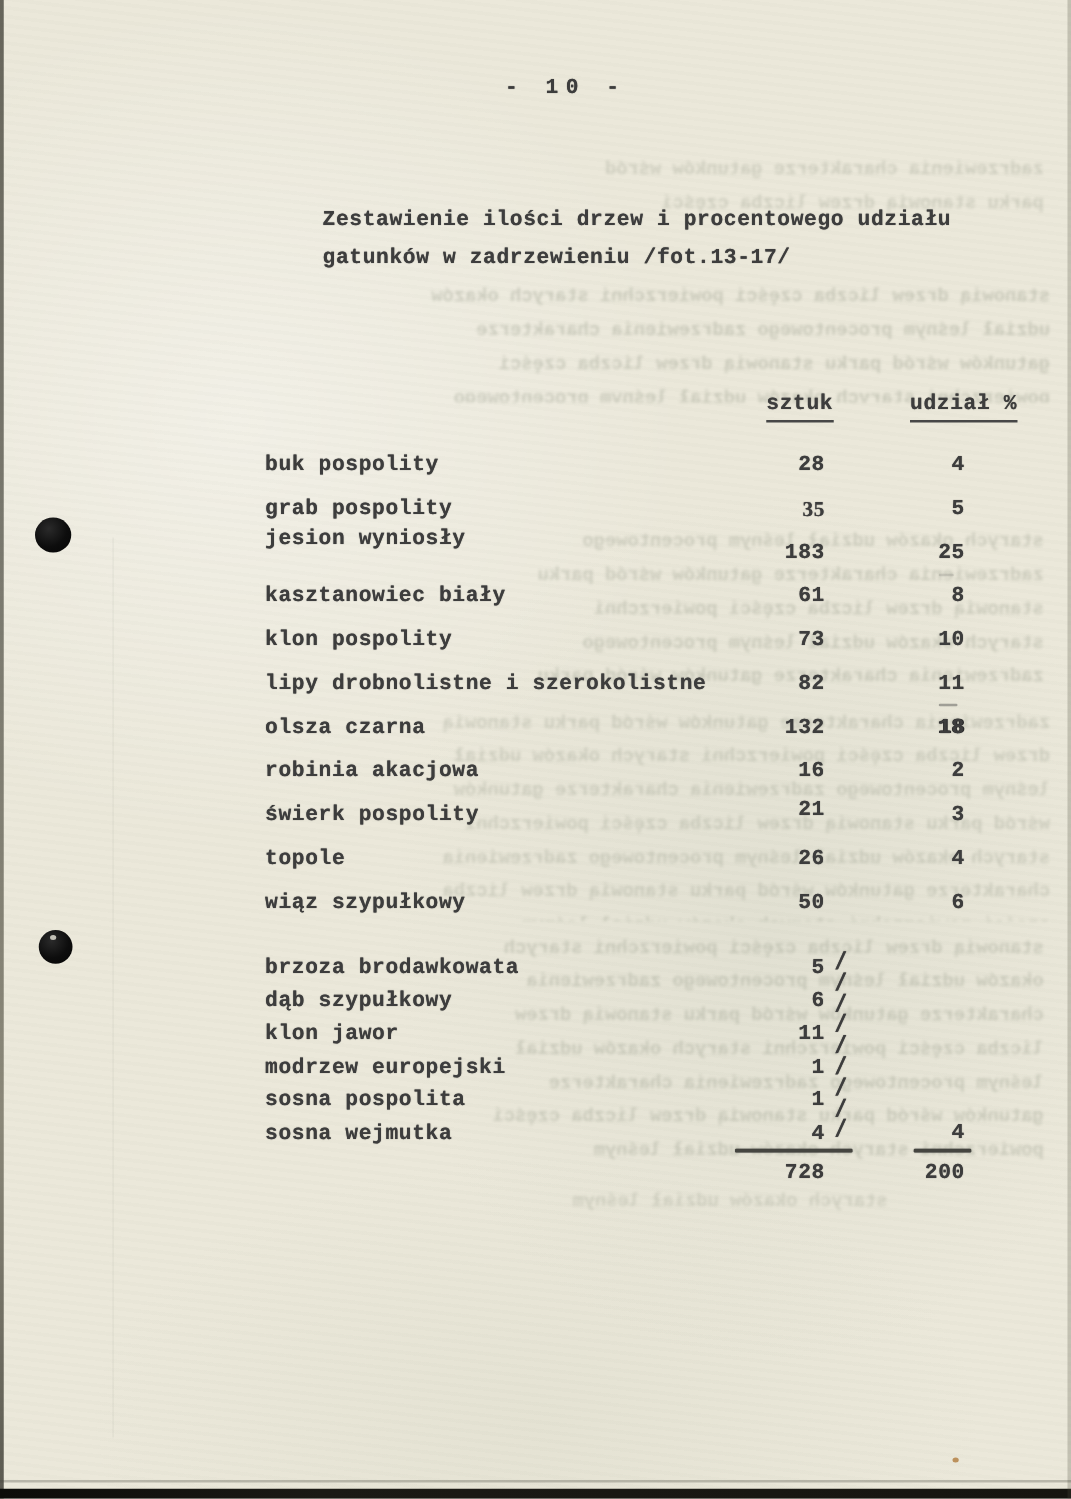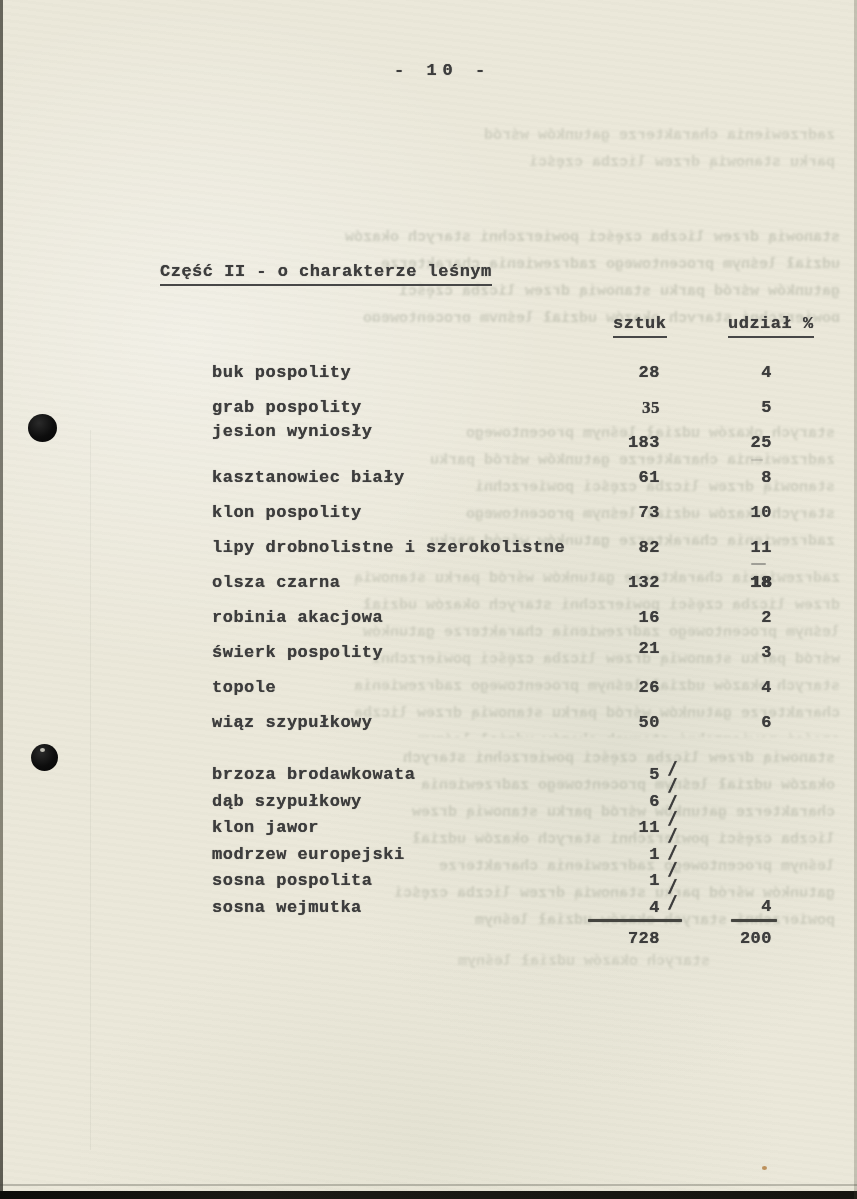--- a/index.html
+++ b/index.html
@@ -56,24 +56,25 @@
       <div class="ghost" style="left: 440px; top: 122px; width: 395px; height: 48px; opacity: 0.22; font-size: 15px; line-height: 27px;">zadrzewienia charakterze gatunków wśród parku stanowią drzew liczba części powierzchni starych okazów udział leśnym procentowego zadrzewienia charakterze gatunków wśród parku stanowią drzew liczba części powierzchni starych okazów udział leśnym procentowego zadrzewienia charakterze gatunków wśród parku stanowią drzew liczba części powierzchni starych okazów udział leśnym procentowego zadrzewienia charakterze gatunków wśród parku stanowią drzew liczba części powierzchni starych okazów udział leśnym procentowego zadrzewienia charakterze gatunków wśród parku stanowią drzew liczba części powierzchni starych okazów udział leśnym procentowego zadrzewienia charakterze gatunków wśród parku stanowią drzew liczba części powierzchni starych okazów udział leśnym procentowego zadrzewienia charakterze gatunków wśród parku stanowią drzew liczba części powierzchni starych okazów udział leśnym procentowego zadrzewienia charakterze gatunków wśród parku stanowią drzew liczba części powierzchni starych okazów udział leśnym procentowego zadrzewienia charakterze gatunków wśród parku stanowią drzew liczba części powierzchni starych okazów udział leśnym procentowego zadrzewienia </div>
       <div class="ghost" style="left: 300px; top: 224px; width: 540px; height: 98px; opacity: 0.26; font-size: 15px; line-height: 27px;">stanowią drzew liczba części powierzchni starych okazów udział leśnym procentowego zadrzewienia charakterze gatunków wśród parku stanowią drzew liczba części powierzchni starych okazów udział leśnym procentowego zadrzewienia charakterze gatunków wśród parku stanowią drzew liczba części powierzchni starych okazów udział leśnym procentowego zadrzewienia charakterze gatunków wśród parku stanowią drzew liczba części powierzchni starych okazów udział leśnym procentowego zadrzewienia charakterze gatunków wśród parku stanowią drzew liczba części powierzchni starych okazów udział leśnym procentowego zadrzewienia charakterze gatunków wśród parku stanowią drzew liczba części powierzchni starych okazów udział leśnym procentowego zadrzewienia charakterze gatunków wśród parku stanowią drzew liczba części powierzchni starych okazów udział leśnym procentowego zadrzewienia charakterze gatunków wśród parku stanowią drzew liczba części powierzchni starych okazów udział leśnym procentowego zadrzewienia charakterze gatunków wśród parku stanowią drzew liczba części powierzchni starych okazów udział leśnym procentowego zadrzewienia charakterze gatunków wśród parku stanowią drzew liczba części powierzchni starych okazów udział leśnym procentowego zadrzewienia charakterze gatunków wśród parku stanowią drzew liczba części powierzchni starych okazów udział leśnym procentowego zadrzewienia charakterze gatunków wśród parku stanowią drzew liczba części powierzchni starych okazów udział leśnym procentowego zadrzewienia charakterze gatunków wśród parku stanowią drzew liczba części powierzchni starych okazów udział leśnym procentowego zadrzewienia charakterze gatunków wśród parku stanowią drzew liczba części powierzchni starych okazów udział leśnym procentowego zadrzewienia charakterze gatunków wśród parku stanowią drzew liczba części powierzchni starych okazów udział leśnym procentowego zadrzewienia charakterze gatunków wśród parku stanowią drzew liczba części powierzchni starych okazów udział leśnym procentowego zadrzewienia charakterze gatunków wśród parku stanowią drzew liczba części powierzchni starych okazów udział leśnym procentowego zadrzewienia charakterze gatunków wśród parku stanowią drzew liczba części powierzchni starych okazów udział leśnym procentowego zadrzewienia charakterze gatunków wśród parku stanowią drzew liczba części powierzchni starych okazów udział leśnym procentowego zadrzewienia charakterze gatunków wśród parku stanowią drzew liczba części powierzchni starych okazów udział leśnym procentowego zadrzewienia charakterze gatunków wśród parku stanowią drzew liczba części powierzchni starych okazów udział leśnym procentowego zadrzewienia charakterze gatunków wśród parku stanowią drzew liczba części powierzchni starych okazów udział leśnym procentowego zadrzewienia charakterze gatunków wśród parku stanowią drzew liczba części powierzchni starych okazów udział leśnym procentowego zadrzewienia charakterze gatunków wśród parku stanowią drzew liczba części powierzchni starych okazów udział leśnym procentowego zadrzewienia charakterze gatunków wśród parku stanowią drzew liczba części powierzchni starych okazów udział leśnym procentowego zadrzewienia charakterze gatunków wśród parku stanowią drzew liczba </div>
       <div class="ghost" style="left: 425px; top: 420px; width: 410px; height: 140px; opacity: 0.24; font-size: 15px; line-height: 27px;">starych okazów udział leśnym procentowego zadrzewienia charakterze gatunków wśród parku stanowią drzew liczba części powierzchni starych okazów udział leśnym procentowego zadrzewienia charakterze gatunków wśród parku stanowią drzew liczba części powierzchni starych okazów udział leśnym procentowego zadrzewienia charakterze gatunków wśród parku stanowią drzew liczba części powierzchni starych okazów udział leśnym procentowego zadrzewienia charakterze gatunków wśród parku stanowią drzew liczba części powierzchni starych okazów udział leśnym procentowego zadrzewienia charakterze gatunków wśród parku stanowią drzew liczba części powierzchni starych okazów udział leśnym procentowego zadrzewienia charakterze gatunków wśród parku stanowią drzew liczba części powierzchni starych okazów udział leśnym procentowego zadrzewienia charakterze gatunków wśród parku stanowią drzew liczba części powierzchni starych okazów udział leśnym procentowego zadrzewienia charakterze gatunków wśród parku stanowią drzew liczba części powierzchni starych okazów udział leśnym procentowego zadrzewienia charakterze gatunków wśród parku stanowią drzew liczba części powierzchni starych okazów udział leśnym procentowego zadrzewienia charakterze gatunków wśród parku stanowią drzew liczba części powierzchni starych okazów udział leśnym procentowego zadrzewienia charakterze gatunków wśród parku stanowią drzew liczba części powierzchni starych okazów udział leśnym procentowego zadrzewienia charakterze gatunków wśród parku stanowią drzew liczba części powierzchni starych okazów udział leśnym procentowego zadrzewienia charakterze gatunków wśród parku stanowią drzew liczba części powierzchni starych okazów udział leśnym procentowego zadrzewienia charakterze gatunków wśród parku stanowią drzew liczba części powierzchni starych okazów udział leśnym procentowego zadrzewienia charakterze gatunków wśród parku stanowią drzew liczba części powierzchni starych okazów udział leśnym procentowego zadrzewienia charakterze gatunków wśród parku stanowią drzew liczba części powierzchni starych okazów udział leśnym procentowego zadrzewienia charakterze gatunków wśród parku stanowią drzew liczba części powierzchni starych okazów udział leśnym procentowego zadrzewienia charakterze gatunków wśród parku stanowią drzew liczba części powierzchni starych okazów udział leśnym procentowego zadrzewienia charakterze gatunków wśród parku stanowią drzew liczba części powierzchni starych okazów udział leśnym procentowego zadrzewienia charakterze gatunków wśród parku stanowią drzew liczba części powierzchni starych okazów udział leśnym procentowego zadrzewienia charakterze gatunków wśród parku stanowią drzew liczba części powierzchni starych okazów udział leśnym procentowego zadrzewienia charakterze gatunków wśród parku stanowią drzew liczba części powierzchni starych okazów udział leśnym procentowego zadrzewienia charakterze gatunków wśród parku stanowią drzew liczba części powierzchni starych okazów udział leśnym procentowego zadrzewienia charakterze gatunków wśród parku stanowią drzew liczba części powierzchni starych okazów udział leśnym procentowego zadrzewienia charakterze gatunków wśród parku stanowią drzew liczba części powierzchni starych okazów udział leśnym procentowego zadrzewienia charakterze gatunków wśród parku stanowią drzew liczba części powierzchni starych okazów udział leśnym procentowego zadrzewienia charakterze gatunków wśród parku stanowią drzew liczba części powierzchni starych okazów udział leśnym procentowego </div>
       <div class="ghost" style="left: 320px; top: 565px; width: 520px; height: 172px; opacity: 0.22; font-size: 15px; line-height: 27px;">zadrzewienia charakterze gatunków wśród parku stanowią drzew liczba części powierzchni starych okazów udział leśnym procentowego zadrzewienia charakterze gatunków wśród parku stanowią drzew liczba części powierzchni starych okazów udział leśnym procentowego zadrzewienia charakterze gatunków wśród parku stanowią drzew liczba części powierzchni starych okazów udział leśnym procentowego zadrzewienia charakterze gatunków wśród parku stanowią drzew liczba części powierzchni starych okazów udział leśnym procentowego zadrzewienia charakterze gatunków wśród parku stanowią drzew liczba części powierzchni starych okazów udział leśnym procentowego zadrzewienia charakterze gatunków wśród parku stanowią drzew liczba części powierzchni starych okazów udział leśnym procentowego zadrzewienia charakterze gatunków wśród parku stanowią drzew liczba części powierzchni starych okazów udział leśnym procentowego zadrzewienia charakterze gatunków wśród parku stanowią drzew liczba części powierzchni starych okazów udział leśnym procentowego zadrzewienia charakterze gatunków wśród parku stanowią drzew liczba części powierzchni starych okazów udział leśnym procentowego zadrzewienia charakterze gatunków wśród parku stanowią drzew liczba części powierzchni starych okazów udział leśnym procentowego zadrzewienia charakterze gatunków wśród parku stanowią drzew liczba części powierzchni starych okazów udział leśnym procentowego zadrzewienia charakterze gatunków wśród parku stanowią drzew liczba części powierzchni starych okazów udział leśnym procentowego zadrzewienia charakterze gatunków wśród parku stanowią drzew liczba części powierzchni starych okazów udział leśnym procentowego zadrzewienia charakterze gatunków wśród parku stanowią drzew liczba części powierzchni starych okazów udział leśnym procentowego zadrzewienia charakterze gatunków wśród parku stanowią drzew liczba części powierzchni starych okazów udział leśnym procentowego zadrzewienia charakterze gatunków wśród parku stanowią drzew liczba części powierzchni starych okazów udział leśnym procentowego zadrzewienia charakterze gatunków wśród parku stanowią drzew liczba części powierzchni starych okazów udział leśnym procentowego zadrzewienia charakterze gatunków wśród parku stanowią drzew liczba części powierzchni starych okazów udział leśnym procentowego zadrzewienia charakterze gatunków wśród parku stanowią drzew liczba części powierzchni starych okazów udział leśnym procentowego zadrzewienia charakterze gatunków wśród parku stanowią drzew liczba części powierzchni starych okazów udział leśnym procentowego zadrzewienia charakterze gatunków wśród parku stanowią drzew liczba części powierzchni starych okazów udział leśnym procentowego zadrzewienia charakterze gatunków wśród parku stanowią drzew liczba części powierzchni starych okazów udział leśnym procentowego zadrzewienia charakterze gatunków wśród parku stanowią drzew liczba części powierzchni starych okazów udział leśnym procentowego zadrzewienia charakterze gatunków wśród parku stanowią drzew liczba części powierzchni starych okazów udział leśnym procentowego zadrzewienia charakterze gatunków wśród parku stanowią drzew liczba części powierzchni starych okazów udział leśnym procentowego zadrzewienia charakterze gatunków wśród parku stanowią drzew liczba części powierzchni starych okazów udział leśnym procentowego zadrzewienia charakterze gatunków wśród parku stanowią drzew liczba części powierzchni starych okazów udział leśnym procentowego zadrzewienia charakterze gatunków wśród parku stanowią drzew liczba części powierzchni starych okazów udział leśnym procentowego zadrzewienia charakterze gatunków wśród parku stanowią drzew liczba części powierzchni starych okazów udział leśnym procentowego zadrzewienia charakterze gatunków wśród parku stanowią drzew liczba części powierzchni starych okazów udział leśnym procentowego zadrzewienia charakterze gatunków wśród parku stanowią drzew liczba części powierzchni starych okazów udział leśnym procentowego zadrzewienia charakterze gatunków wśród parku stanowią drzew liczba części powierzchni starych okazów udział leśnym procentowego zadrzewienia charakterze gatunków wśród parku stanowią drzew liczba części powierzchni starych okazów udział leśnym procentowego zadrzewienia charakterze gatunków wśród parku stanowią drzew liczba części powierzchni starych okazów udział leśnym procentowego zadrzewienia charakterze gatunków wśród parku stanowią drzew liczba części powierzchni starych okazów udział leśnym procentowego zadrzewienia charakterze gatunków wśród parku stanowią drzew liczba części powierzchni starych okazów udział leśnym procentowego zadrzewienia charakterze gatunków wśród parku stanowią drzew liczba części powierzchni starych okazów udział leśnym procentowego zadrzewienia charakterze gatunków wśród parku stanowią drzew liczba części powierzchni starych okazów udział leśnym procentowego zadrzewienia charakterze gatunków wśród parku stanowią drzew liczba części powierzchni starych okazów udział leśnym procentowego zadrzewienia charakterze gatunków wśród parku stanowią drzew liczba części powierzchni starych okazów udział leśnym procentowego zadrzewienia charakterze gatunków wśród parku stanowią drzew liczba części powierzchni starych okazów udział leśnym procentowego zadrzewienia charakterze gatunków wśród parku stanowią drzew liczba części powierzchni starych okazów udział leśnym procentowego zadrzewienia charakterze gatunków wśród parku stanowią drzew liczba części </div>
       <div class="ghost" style="left: 385px; top: 745px; width: 450px; height: 192px; opacity: 0.24; font-size: 15px; line-height: 27px;">stanowią drzew liczba części powierzchni starych okazów udział leśnym procentowego zadrzewienia charakterze gatunków wśród parku stanowią drzew liczba części powierzchni starych okazów udział leśnym procentowego zadrzewienia charakterze gatunków wśród parku stanowią drzew liczba części powierzchni starych okazów udział leśnym procentowego zadrzewienia charakterze gatunków wśród parku stanowią drzew liczba części powierzchni starych okazów udział leśnym procentowego zadrzewienia charakterze gatunków wśród parku stanowią drzew liczba części powierzchni starych okazów udział leśnym procentowego zadrzewienia charakterze gatunków wśród parku stanowią drzew liczba części powierzchni starych okazów udział leśnym procentowego zadrzewienia charakterze gatunków wśród parku stanowią drzew liczba części powierzchni starych okazów udział leśnym procentowego zadrzewienia charakterze gatunków wśród parku stanowią drzew liczba części powierzchni starych okazów udział leśnym procentowego zadrzewienia charakterze gatunków wśród parku stanowią drzew liczba części powierzchni starych okazów udział leśnym procentowego zadrzewienia charakterze gatunków wśród parku stanowią drzew liczba części powierzchni starych okazów udział leśnym procentowego zadrzewienia charakterze gatunków wśród parku stanowią drzew liczba części powierzchni starych okazów udział leśnym procentowego zadrzewienia charakterze gatunków wśród parku stanowią drzew liczba części powierzchni starych okazów udział leśnym procentowego zadrzewienia charakterze gatunków wśród parku stanowią drzew liczba części powierzchni starych okazów udział leśnym procentowego zadrzewienia charakterze gatunków wśród parku stanowią drzew liczba części powierzchni starych okazów udział leśnym procentowego zadrzewienia charakterze gatunków wśród parku stanowią drzew liczba części powierzchni starych okazów udział leśnym procentowego zadrzewienia charakterze gatunków wśród parku stanowią drzew liczba części powierzchni starych okazów udział leśnym procentowego zadrzewienia charakterze gatunków wśród parku stanowią drzew liczba części powierzchni starych okazów udział leśnym procentowego zadrzewienia charakterze gatunków wśród parku stanowią drzew liczba części powierzchni starych okazów udział leśnym procentowego zadrzewienia charakterze gatunków wśród parku stanowią drzew liczba części powierzchni starych okazów udział leśnym procentowego zadrzewienia charakterze gatunków wśród parku stanowią drzew liczba części powierzchni starych okazów udział leśnym procentowego zadrzewienia charakterze gatunków wśród parku stanowią drzew liczba części powierzchni starych okazów udział leśnym procentowego zadrzewienia charakterze gatunków wśród parku stanowią drzew liczba części powierzchni starych okazów udział leśnym procentowego zadrzewienia charakterze gatunków wśród parku stanowią drzew liczba części powierzchni starych okazów udział leśnym procentowego zadrzewienia charakterze gatunków wśród parku stanowią drzew liczba części powierzchni starych okazów udział leśnym procentowego zadrzewienia charakterze gatunków wśród parku stanowią drzew liczba części powierzchni starych okazów udział leśnym procentowego zadrzewienia charakterze gatunków wśród parku stanowią drzew liczba części powierzchni starych okazów udział leśnym procentowego zadrzewienia charakterze gatunków wśród parku stanowią drzew liczba części powierzchni starych okazów udział leśnym procentowego zadrzewienia charakterze gatunków wśród parku stanowią drzew liczba części powierzchni starych okazów udział leśnym procentowego zadrzewienia charakterze gatunków wśród parku stanowią drzew liczba części powierzchni starych okazów udział leśnym procentowego zadrzewienia charakterze gatunków wśród parku stanowią drzew liczba części powierzchni starych okazów udział leśnym procentowego zadrzewienia charakterze gatunków wśród parku stanowią drzew liczba części powierzchni starych okazów udział leśnym procentowego zadrzewienia charakterze gatunków wśród parku stanowią drzew liczba części powierzchni starych okazów udział leśnym procentowego zadrzewienia charakterze gatunków wśród parku stanowią drzew liczba części powierzchni starych okazów udział leśnym procentowego zadrzewienia charakterze gatunków wśród parku stanowią drzew liczba części powierzchni starych okazów udział leśnym procentowego zadrzewienia charakterze gatunków wśród parku stanowią drzew liczba części powierzchni starych okazów udział leśnym procentowego zadrzewienia charakterze gatunków wśród parku stanowią drzew liczba części powierzchni starych okazów udział leśnym procentowego zadrzewienia charakterze gatunków wśród parku stanowią drzew liczba części powierzchni starych okazów udział leśnym procentowego zadrzewienia charakterze gatunków wśród parku stanowią drzew liczba części powierzchni starych okazów udział leśnym procentowego zadrzewienia charakterze gatunków wśród parku stanowią drzew liczba części powierzchni starych okazów udział leśnym procentowego zadrzewienia charakterze gatunków wśród parku stanowią drzew liczba części powierzchni starych okazów udział leśnym procentowego zadrzewienia charakterze gatunków wśród parku stanowią drzew liczba części powierzchni starych okazów udział leśnym procentowego zadrzewienia charakterze gatunków wśród parku stanowią drzew liczba </div>
       <div class="ghost" style="left: 380px; top: 948px; width: 330px; height: 30px; opacity: 0.2; font-size: 15px; line-height: 27px;">starych okazów udział leśnym procentowego zadrzewienia charakterze gatunków wśród parku stanowią drzew liczba części powierzchni starych okazów udział leśnym procentowego zadrzewienia charakterze gatunków wśród parku stanowią drzew liczba części powierzchni starych okazów udział leśnym procentowego zadrzewienia charakterze gatunków wśród parku stanowią drzew liczba części powierzchni starych okazów udział leśnym procentowego zadrzewienia charakterze gatunków wśród parku stanowią drzew liczba części powierzchni starych okazów udział leśnym procentowego zadrzewienia charakterze gatunków wśród parku stanowią </div>
     </div>
 
   <div class="fold"></div>
 
-  <div class="typed" style="left:394px;top:61px;letter-spacing:6px;">- 10 -</div>
+  <div class="typed" style="left:404px;top:61px;letter-spacing:6px;">- 10 -</div>
 
+  <div class="typed" style="left:258px;top:167px;">Zestawienie ilości drzew i procentowego udziału</div>
+  <div class="typed" style="left:258px;top:197px;">gatunków w zadrzewieniu /fot.13-17/</div>
 
-  <div class="typed underlined" style="left:160px;top:262px;">Część II - o charakterze leśnym</div>
 
   <div class="typed underlined" style="left:613px;top:314px;">sztuk</div>
   <div class="typed underlined" style="left:728px;top:314px;">udział %</div>
 
   <div id="table-layer">
       <div class="typed " style="left: 212px; top: 363px;">buk pospolity</div>
       <div class="typed num-count" style="left: 540px; top: 363px;">28</div>
       <div class="typed num-share" style="left: 692px; top: 363px;">4</div>
       <div class="typed " style="left: 212px; top: 398px;">grab pospolity</div>
       <div class="typed num-count" style="left: 540px; top: 398px; font-family: Liberation Serif, serif;">35</div>

